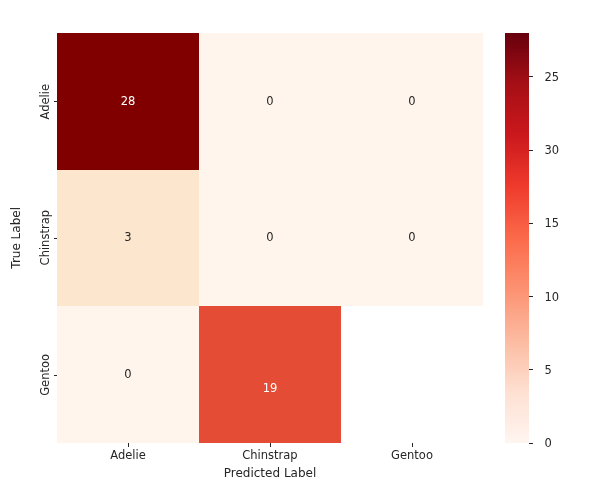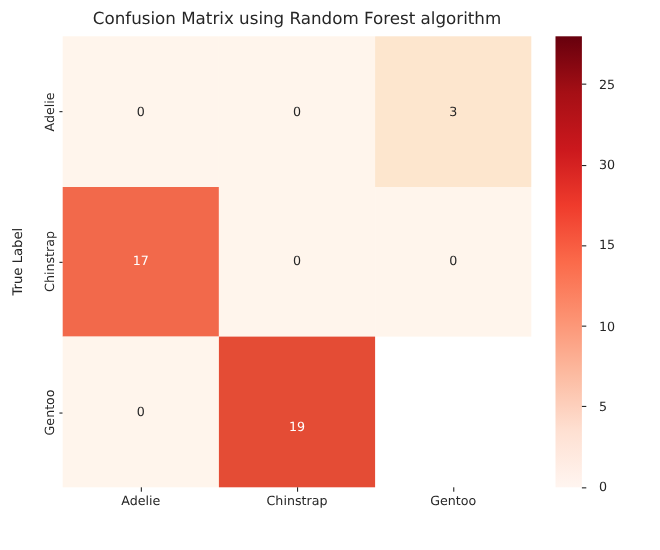--- a/index.html
+++ b/index.html
@@ -206,21 +206,20 @@
     margin-left: 12px;
     white-space: nowrap;
     transform: translateY(-0.5px);
   }
 </style>
 </head>
 <body>
 
 <div id="figure">
 
-  <div id="chart-title">Confusion Matrix using Random Forest algorithm</div>
 
   <div id="y-axis-label">
     <span>True Label</span>
   </div>
 
   <div id="y-tick-labels">
     <div class="y-tick-group">
       <span class="y-tick-text">Adelie</span>
       <span class="y-tick-mark"></span>
     </div>
@@ -229,31 +228,31 @@
       <span class="y-tick-mark"></span>
     </div>
     <div class="y-tick-group">
       <span class="y-tick-text">Gentoo</span>
       <span class="y-tick-mark"></span>
     </div>
   </div>
 
   <div id="plot-area">
     <div id="heatmap-grid">
+        <div class="heatmap-cell" style="background: rgb(128, 0, 0);">
+          <span class="cell-value" style="color: rgb(255, 255, 255);">28</span>
+        </div>
         <div class="heatmap-cell" style="background: rgb(255, 245, 236);">
           <span class="cell-value" style="color: rgb(38, 38, 38);">0</span>
         </div>
         <div class="heatmap-cell" style="background: rgb(255, 245, 236);">
           <span class="cell-value" style="color: rgb(38, 38, 38);">0</span>
         </div>
         <div class="heatmap-cell" style="background: rgb(253, 230, 206);">
           <span class="cell-value" style="color: rgb(38, 38, 38);">3</span>
-        </div>
-        <div class="heatmap-cell" style="background: rgb(242, 105, 75);">
-          <span class="cell-value" style="color: rgb(255, 255, 255);">17</span>
         </div>
         <div class="heatmap-cell" style="background: rgb(255, 245, 236);">
           <span class="cell-value" style="color: rgb(38, 38, 38);">0</span>
         </div>
         <div class="heatmap-cell" style="background: rgb(255, 245, 236);">
           <span class="cell-value" style="color: rgb(38, 38, 38);">0</span>
         </div>
         <div class="heatmap-cell" style="background: rgb(255, 245, 236);">
           <span class="cell-value" style="color: rgb(38, 38, 38);">0</span>
         </div>
@@ -271,20 +270,21 @@
     <div class="x-tick-group">
       <span class="x-tick-mark"></span>
       <span class="x-tick-text">Chinstrap</span>
     </div>
     <div class="x-tick-group">
       <span class="x-tick-mark"></span>
       <span class="x-tick-text">Gentoo</span>
     </div>
   </div>
 
+  <div id="x-axis-label">Predicted Label</div>
 
   <div id="colorbar-wrap">
     <div id="colorbar-reds"></div>
   </div>
   <div id="colorbar-ticks">
       <div class="cbar-tick" style="top: 410px;">
         <span class="cbar-tick-mark"></span>
         <span class="cbar-tick-text">0</span>
       </div>
       <div class="cbar-tick" style="top: 336.786px;">

